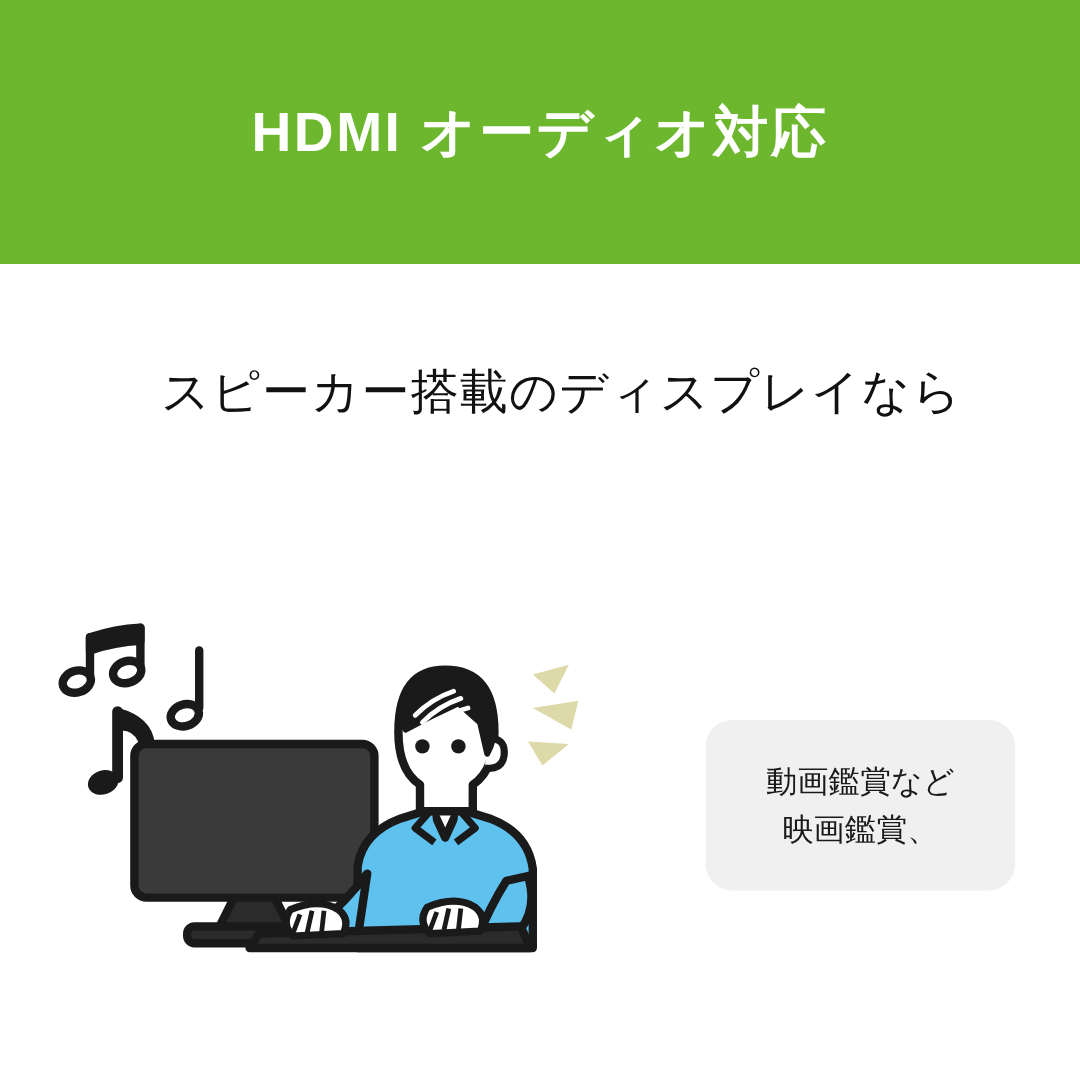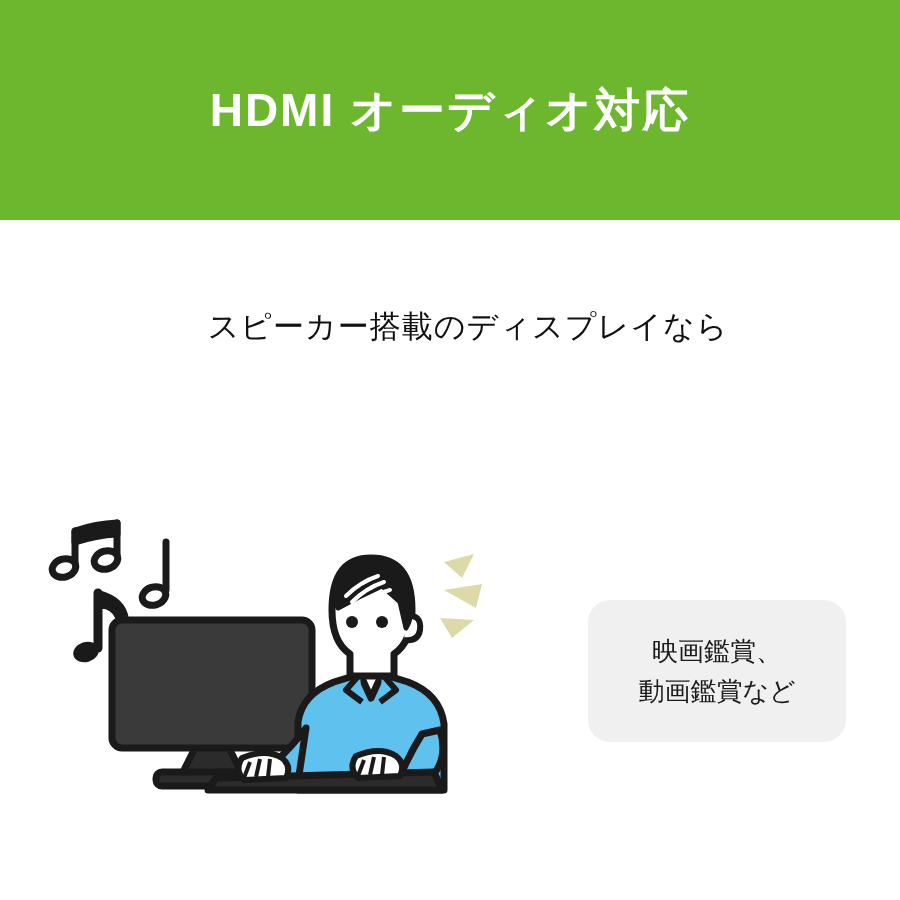--- a/index.html
+++ b/index.html
@@ -48,21 +48,21 @@
   .lead-block {
     position: absolute;
     left: 0;
     top: 296px;
     width: 900px;
     text-align: center;
   }
   .lead-line {
     display: block;
     color: #111111;
-    font-size: 31px;
+    font-size: 40px;
     font-weight: 500;
     line-height: 62px;
     letter-spacing: 1px;
     white-space: nowrap;
     margin-left: 36px;
   }
 
   
   .callout {
     position: absolute;
@@ -211,17 +211,17 @@
       <g fill="#ddd9a8">
         <path d="M414 72 L444 64 L432 88 Z"></path>
         <path d="M414 100 L452 94 L446 118 Z"></path>
         <path d="M410 128 L444 130 L422 148 Z"></path>
       </g>
 
     </svg>
   </div>
 
   <div class="callout">
+    <span class="callout-line">動画鑑賞など</span>
     <span class="callout-line">映画鑑賞、</span>
-    <span class="callout-line">動画鑑賞など</span>
   </div>
 
 </div>
 
 </body></html>

